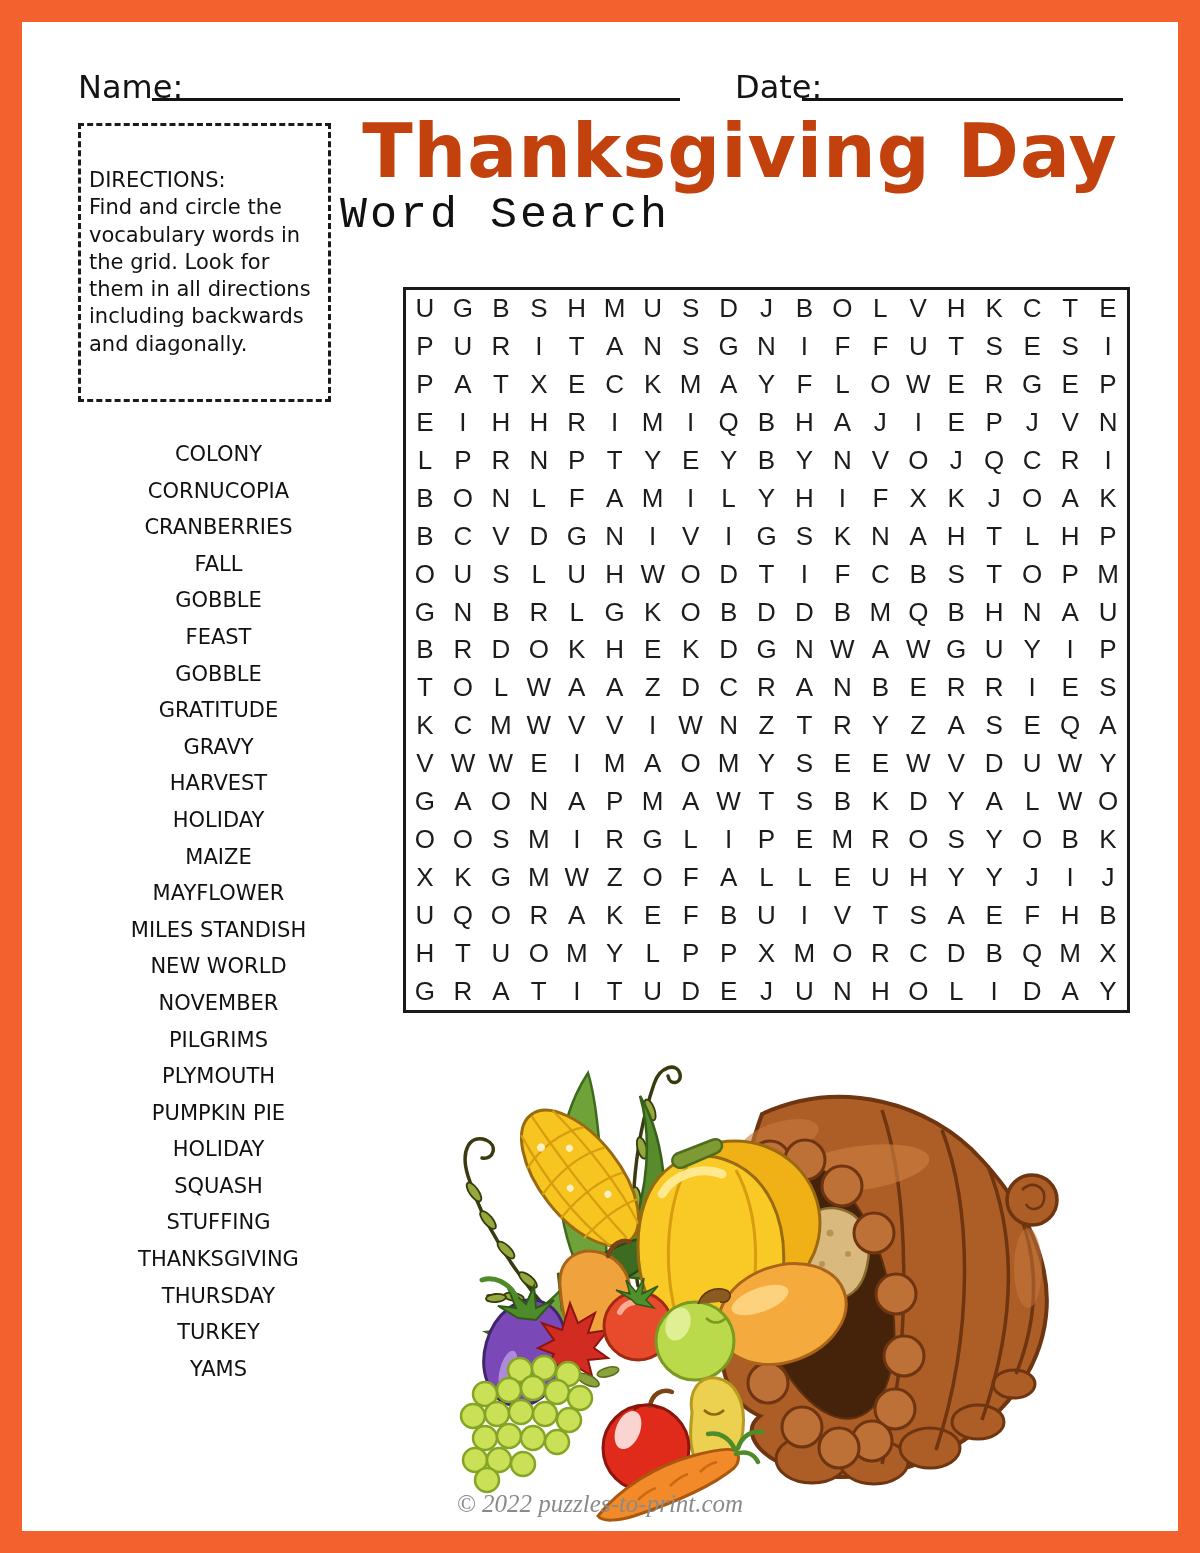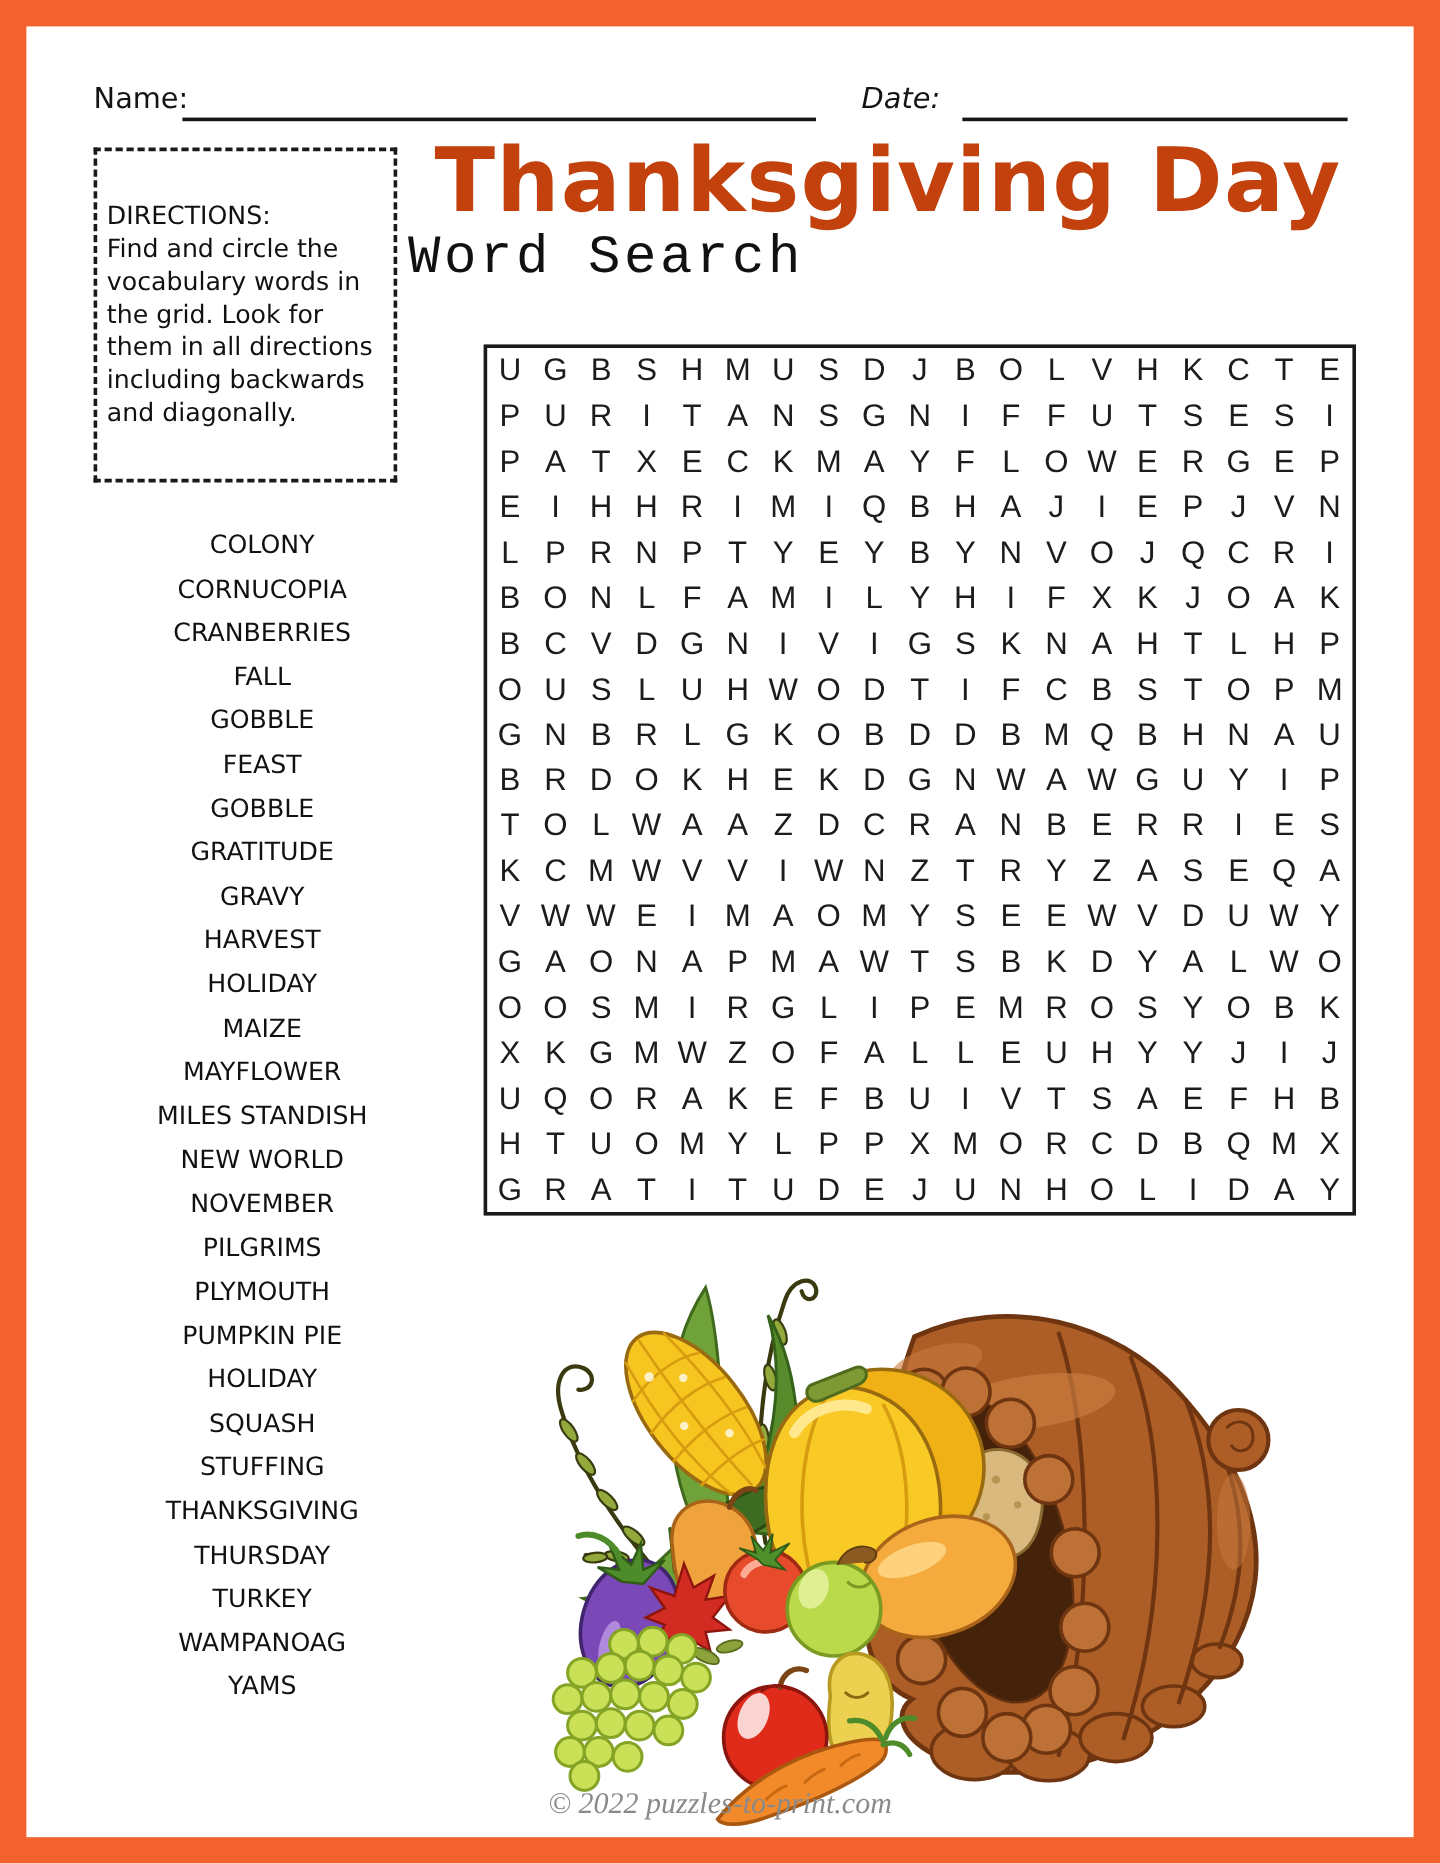--- a/index.html
+++ b/index.html
@@ -3,23 +3,23 @@
 <meta charset="utf-8">
 <style>
   html,body{margin:0;padding:0;}
   body{
     width:1200px;height:1553px;position:relative;background:#ffffff;
     font-family:"DejaVu Sans",sans-serif;overflow:hidden;
   }
   .page-border{position:absolute;inset:0;border:22px solid #F2612E;pointer-events:none;z-index:50;}
 
   
-  .hdr-label{position:absolute;top:68px;font-size:24px;color:#141414;text-align:right;}
+  .hdr-label{position:absolute;top:68px;font-size:32px;color:#141414;text-align:right;}
   #name-label{left:78px;}
-  #date-label{left:718px;font-style:italic;}
+  #date-label{left:735px;}
   .fill-line{position:absolute;top:70px;height:28px;border-bottom:3px solid #141414;}
   #name-line{left:152px;width:528px;}
   #date-line{left:802px;width:321px;}
 
   .title{
     position:absolute;left:340px;top:108px;width:800px;text-align:center;
     font-size:74px;font-weight:bold;color:#c2410c;letter-spacing:1px;
     font-family:"DejaVu Sans",sans-serif;
   }
   .subtitle{
@@ -94,21 +94,20 @@
     <div class="word">NOVEMBER</div>
     <div class="word">PILGRIMS</div>
     <div class="word">PLYMOUTH</div>
     <div class="word">PUMPKIN PIE</div>
     <div class="word">HOLIDAY</div>
     <div class="word">SQUASH</div>
     <div class="word">STUFFING</div>
     <div class="word">THANKSGIVING</div>
     <div class="word">THURSDAY</div>
     <div class="word">TURKEY</div>
-    <div class="word">WAMPANOAG</div>
     <div class="word">YAMS</div>
   </div>
 
 <div class="ws-grid">
     <div class="cell">U</div>
     <div class="cell">G</div>
     <div class="cell">B</div>
     <div class="cell">S</div>
     <div class="cell">H</div>
     <div class="cell">M</div>

